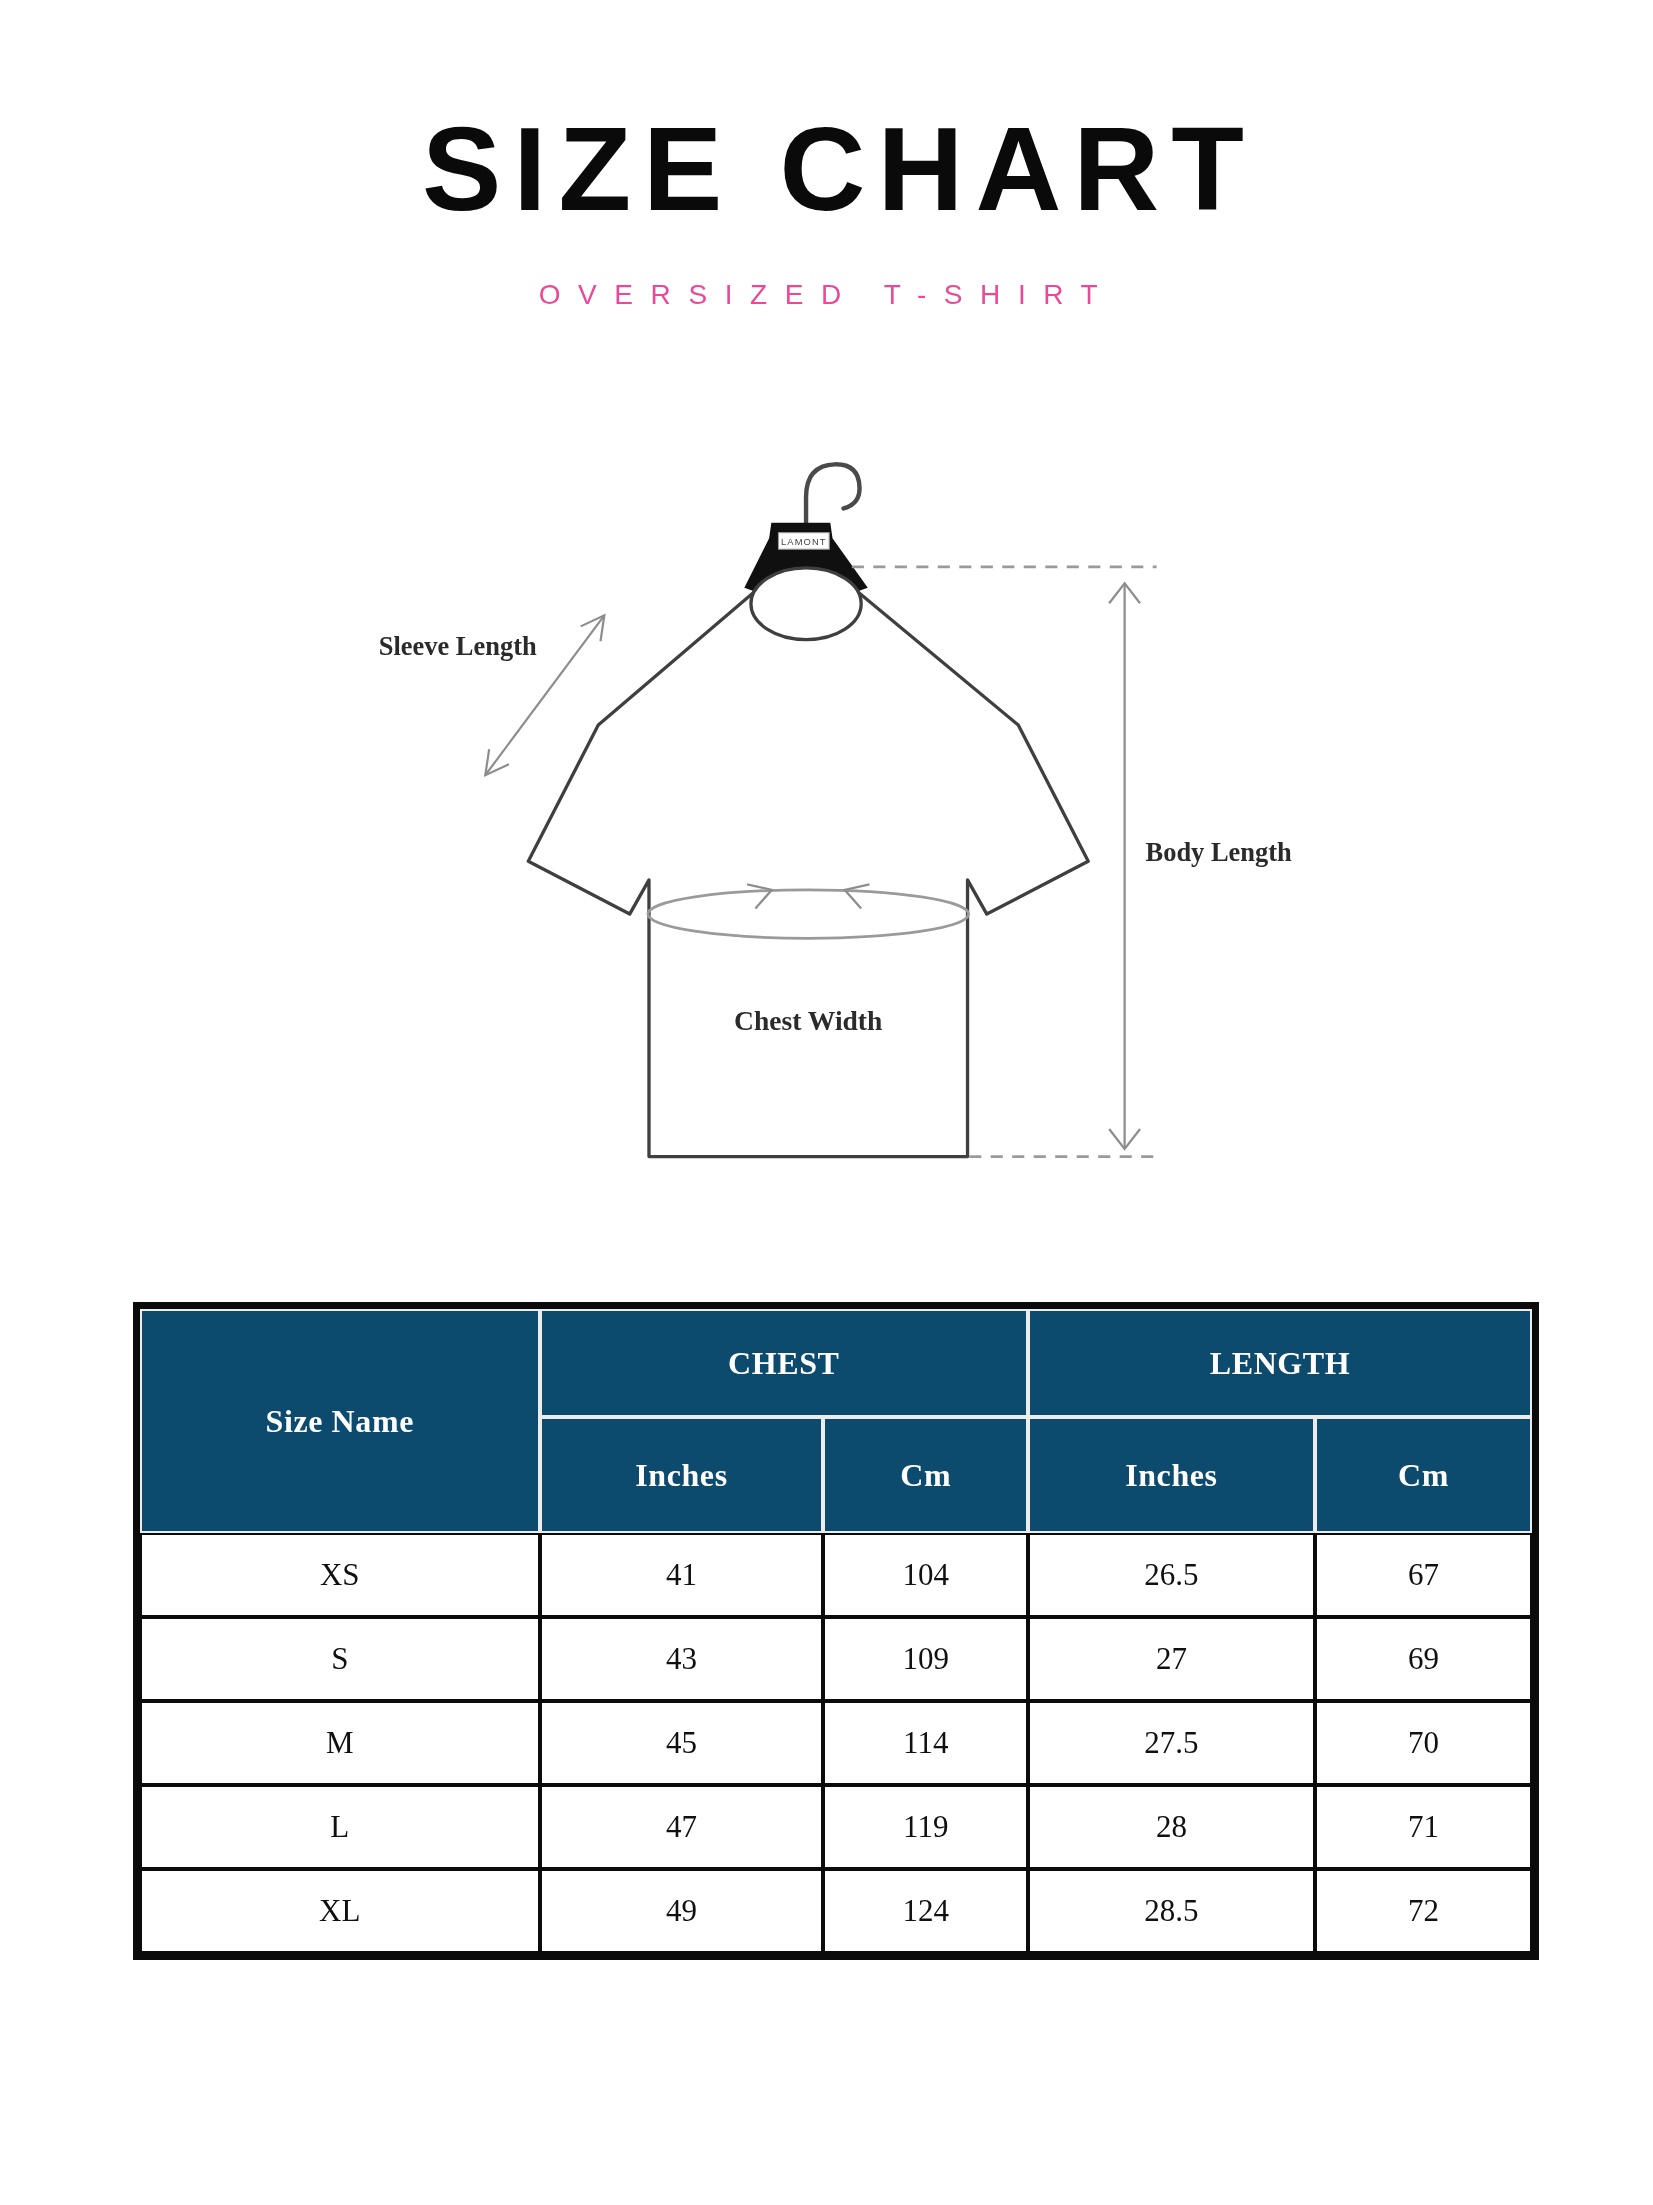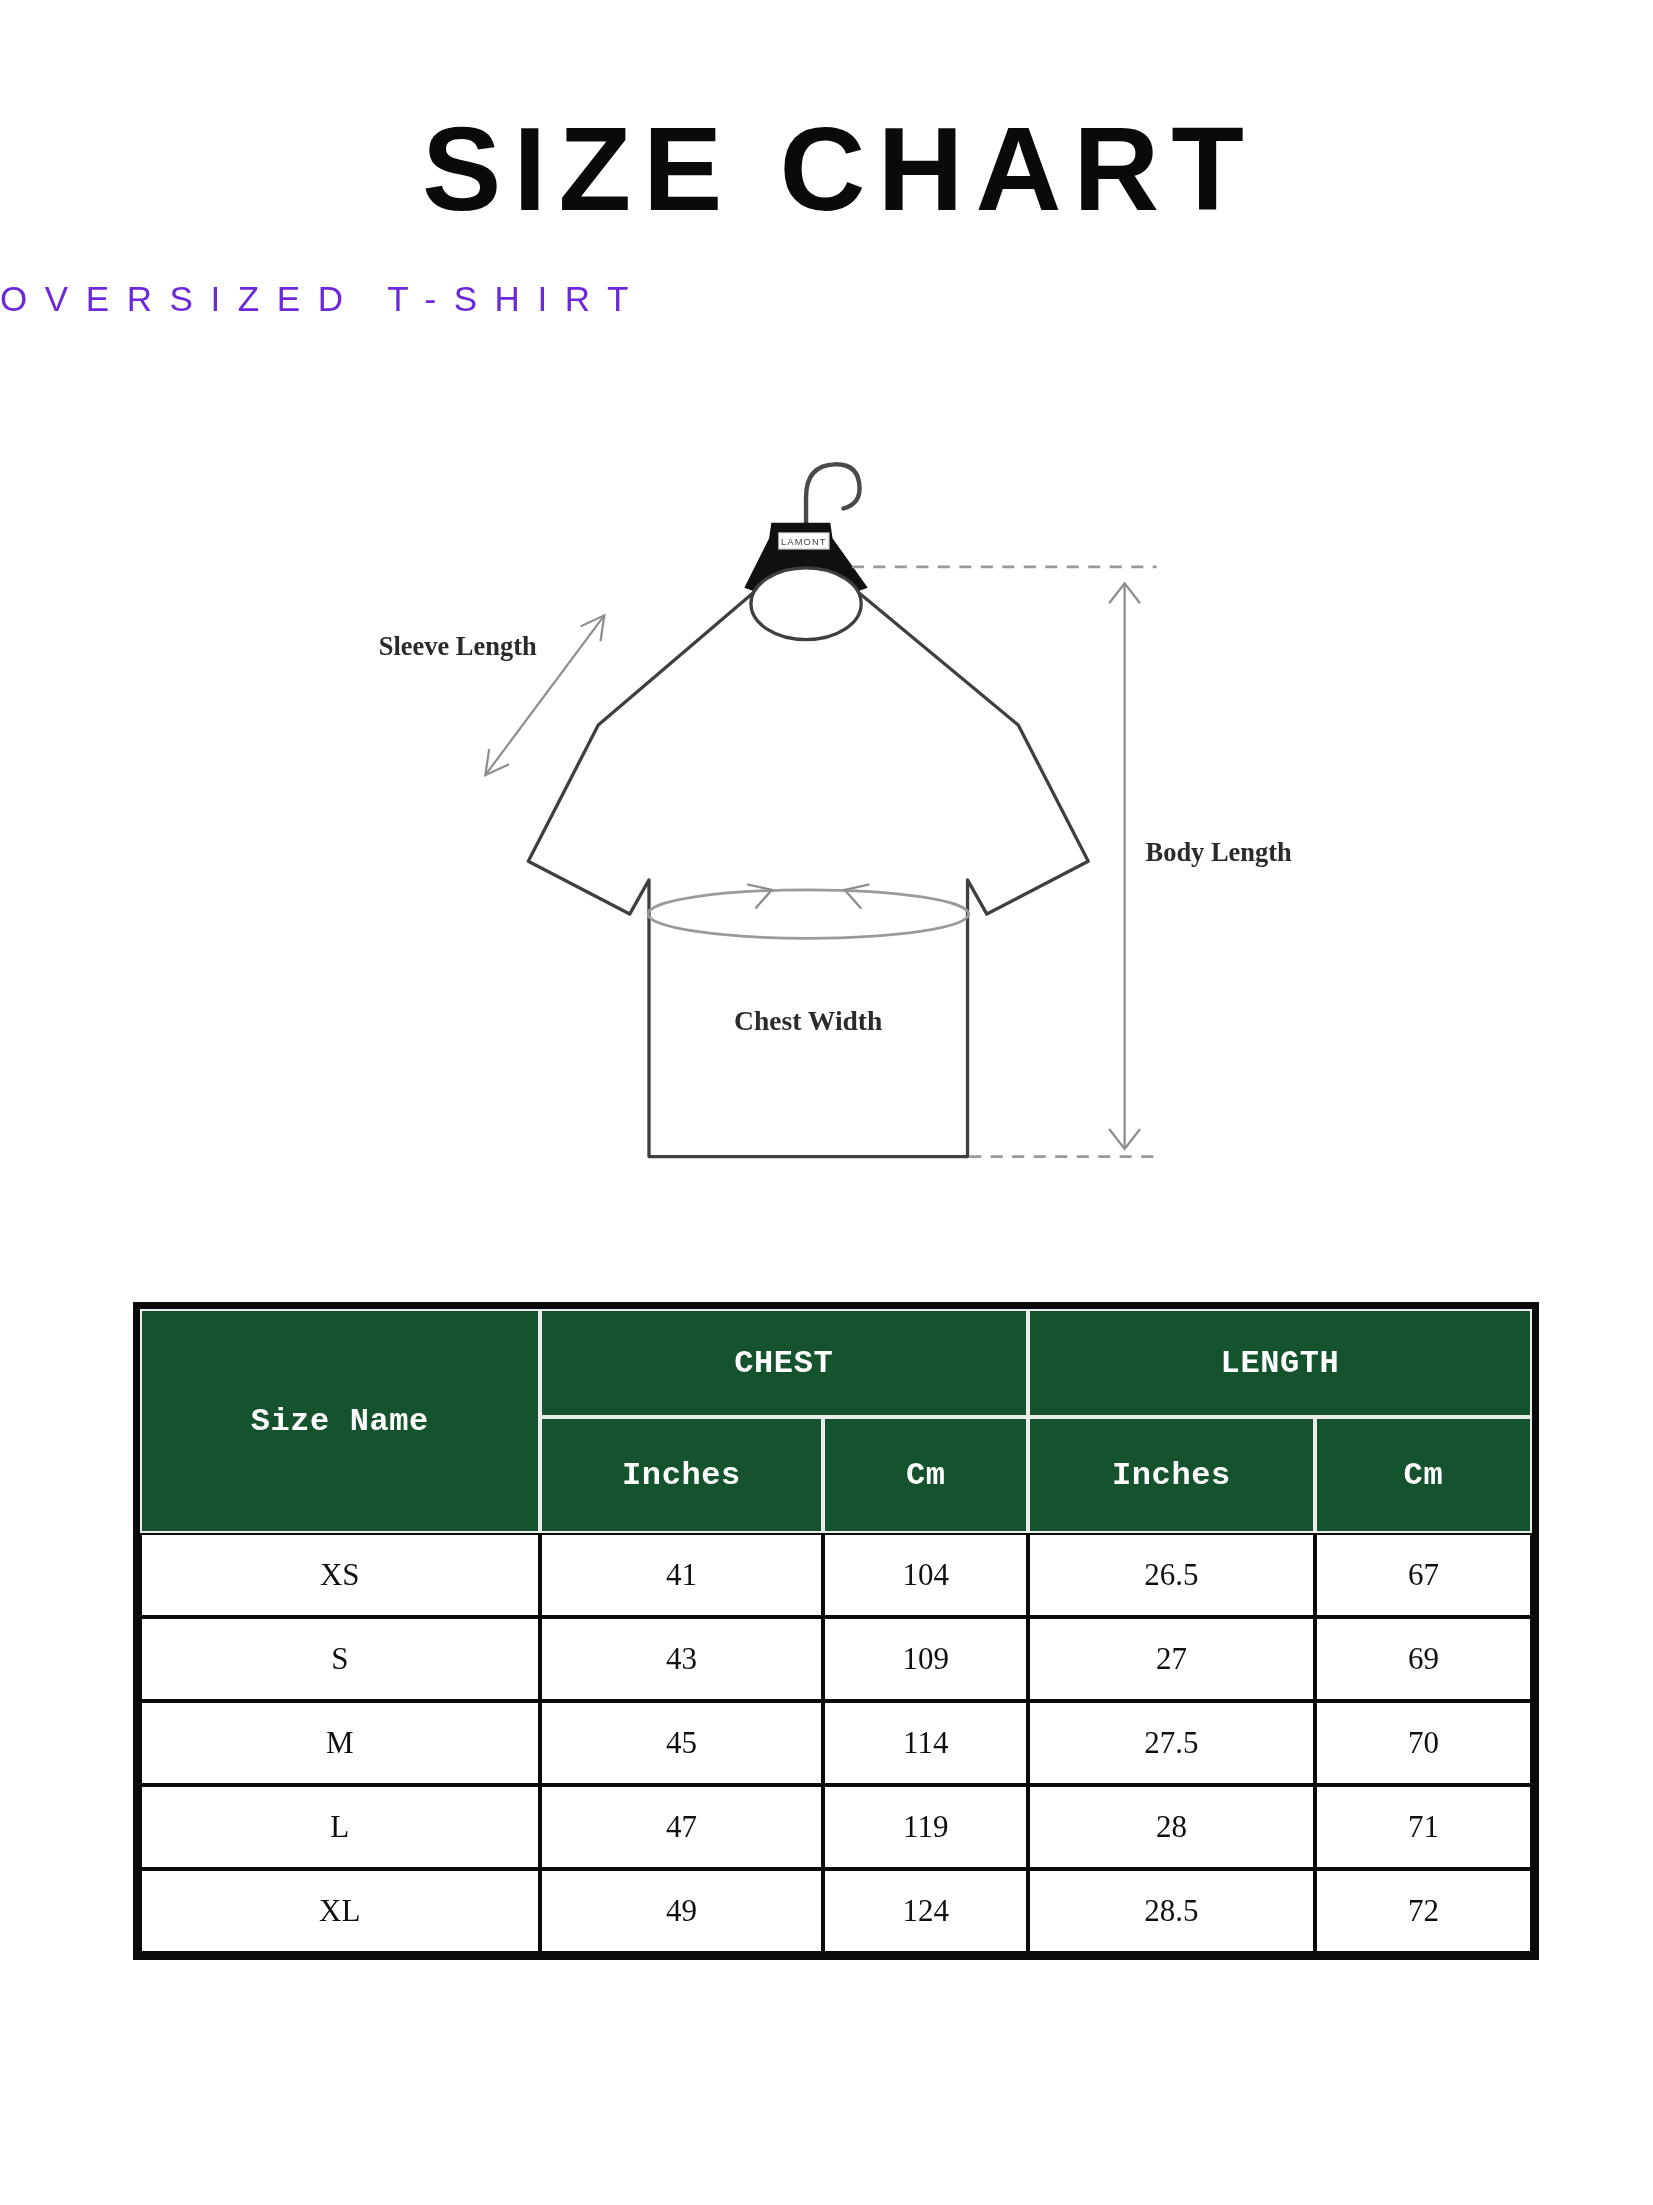--- a/index.html
+++ b/index.html
@@ -26,25 +26,26 @@
     letter-spacing: 12px;
     color: #0a0a0a;
     white-space: nowrap;
     margin-left: 12px;
   }
   .subtitle {
     position: absolute;
     top: 279px;
     left: 0;
     width: 1654px;
+    text-align: center;
     font-family: "Liberation Sans", sans-serif;
     font-weight: 400;
-    font-size: 35px;
+    font-size: 28px;
     letter-spacing: 17.6px;
-    color: #6d28d9;
+    color: #ec4899;
     white-space: nowrap;
   }
   .diagram-svg {
     position: absolute;
     left: 342px;
     top: 452px;
     width: 970px;
     height: 761px;
   }
   .diagram-label {
@@ -59,27 +60,26 @@
     width: 1406px;
     border-collapse: separate;
     border-spacing: 0;
     border: 7.2px solid #0b0b0b;
     table-layout: fixed;
     background: #0b0b0b;
     font-family: "Liberation Serif", serif;
     text-align: center;
   }
   .size-table thead th {
-    background: #14532d;
+    background: #0c4a6e;
     color: #ffffff;
     border: 2.2px solid #ececec;
     font-size: 32px;
     font-weight: bold;
     letter-spacing: 0.6px;
-    font-family: Liberation Mono, monospace;
   }
   .size-table thead tr.group-row th {
     height: 102px;
   }
   .size-table thead tr.units-row th {
     height: 110px;
   }
   .size-table tbody td {
     background: #ffffff;
     border: 2.2px solid #0b0b0b;

